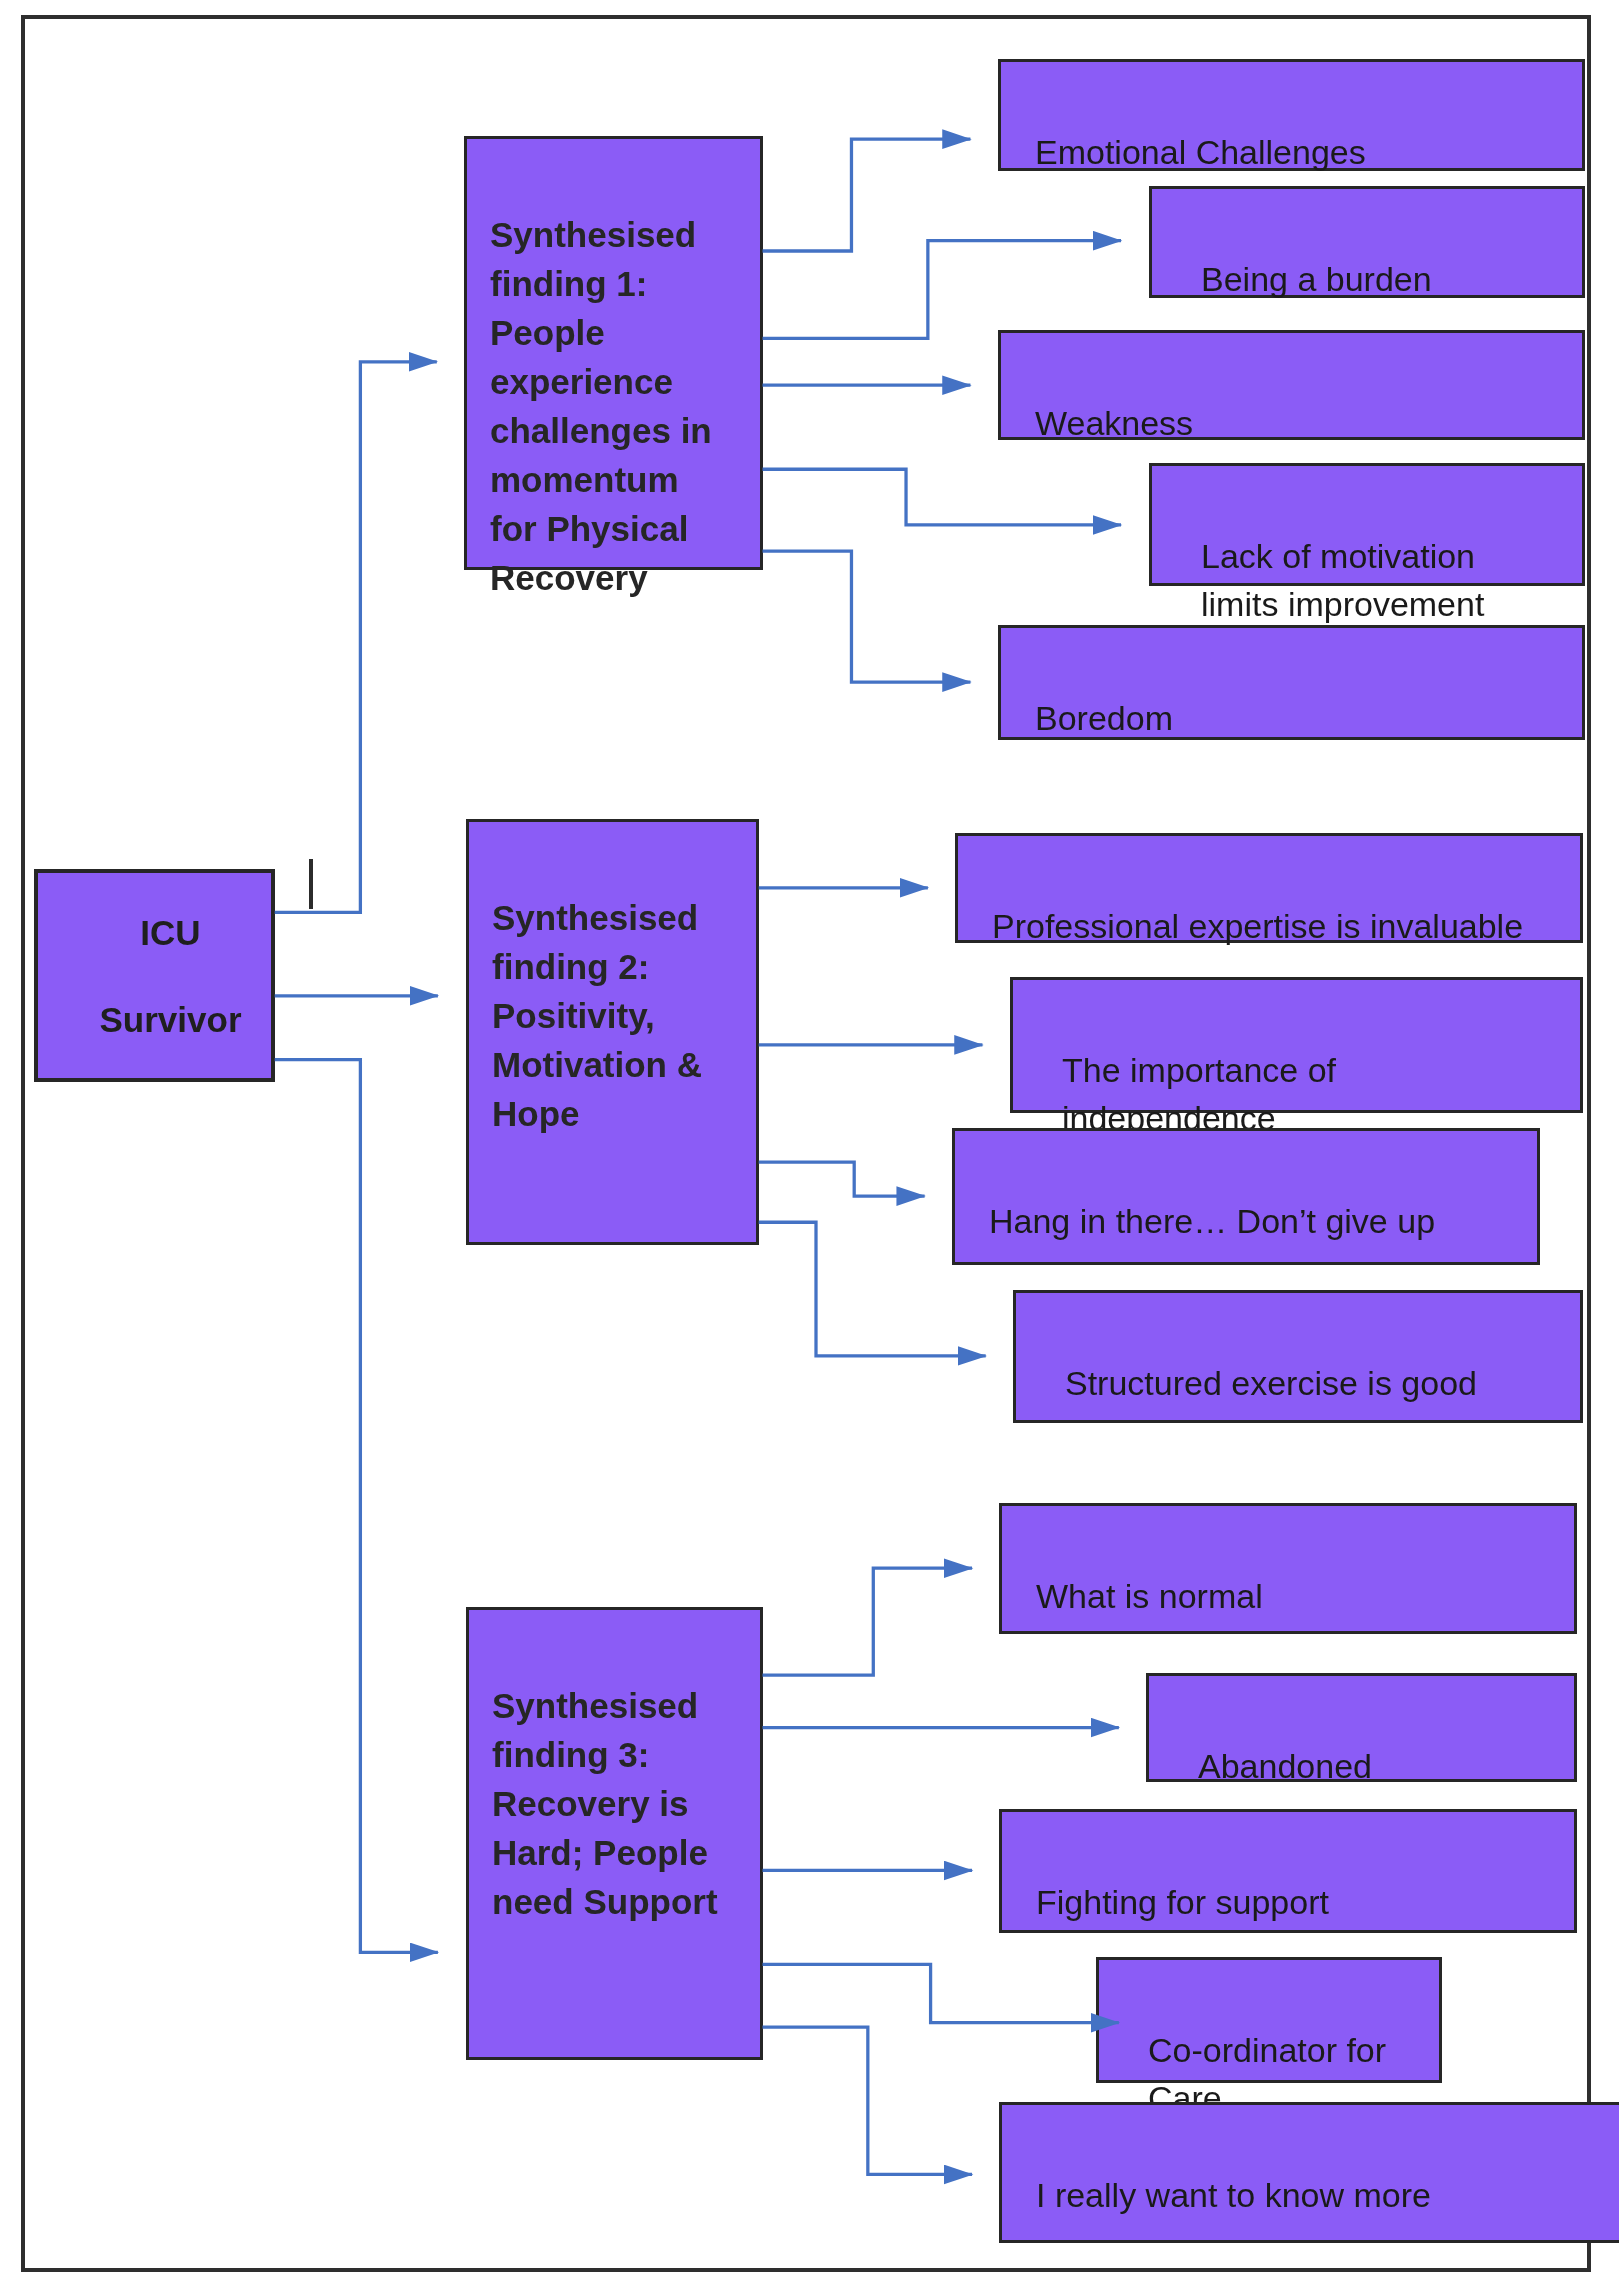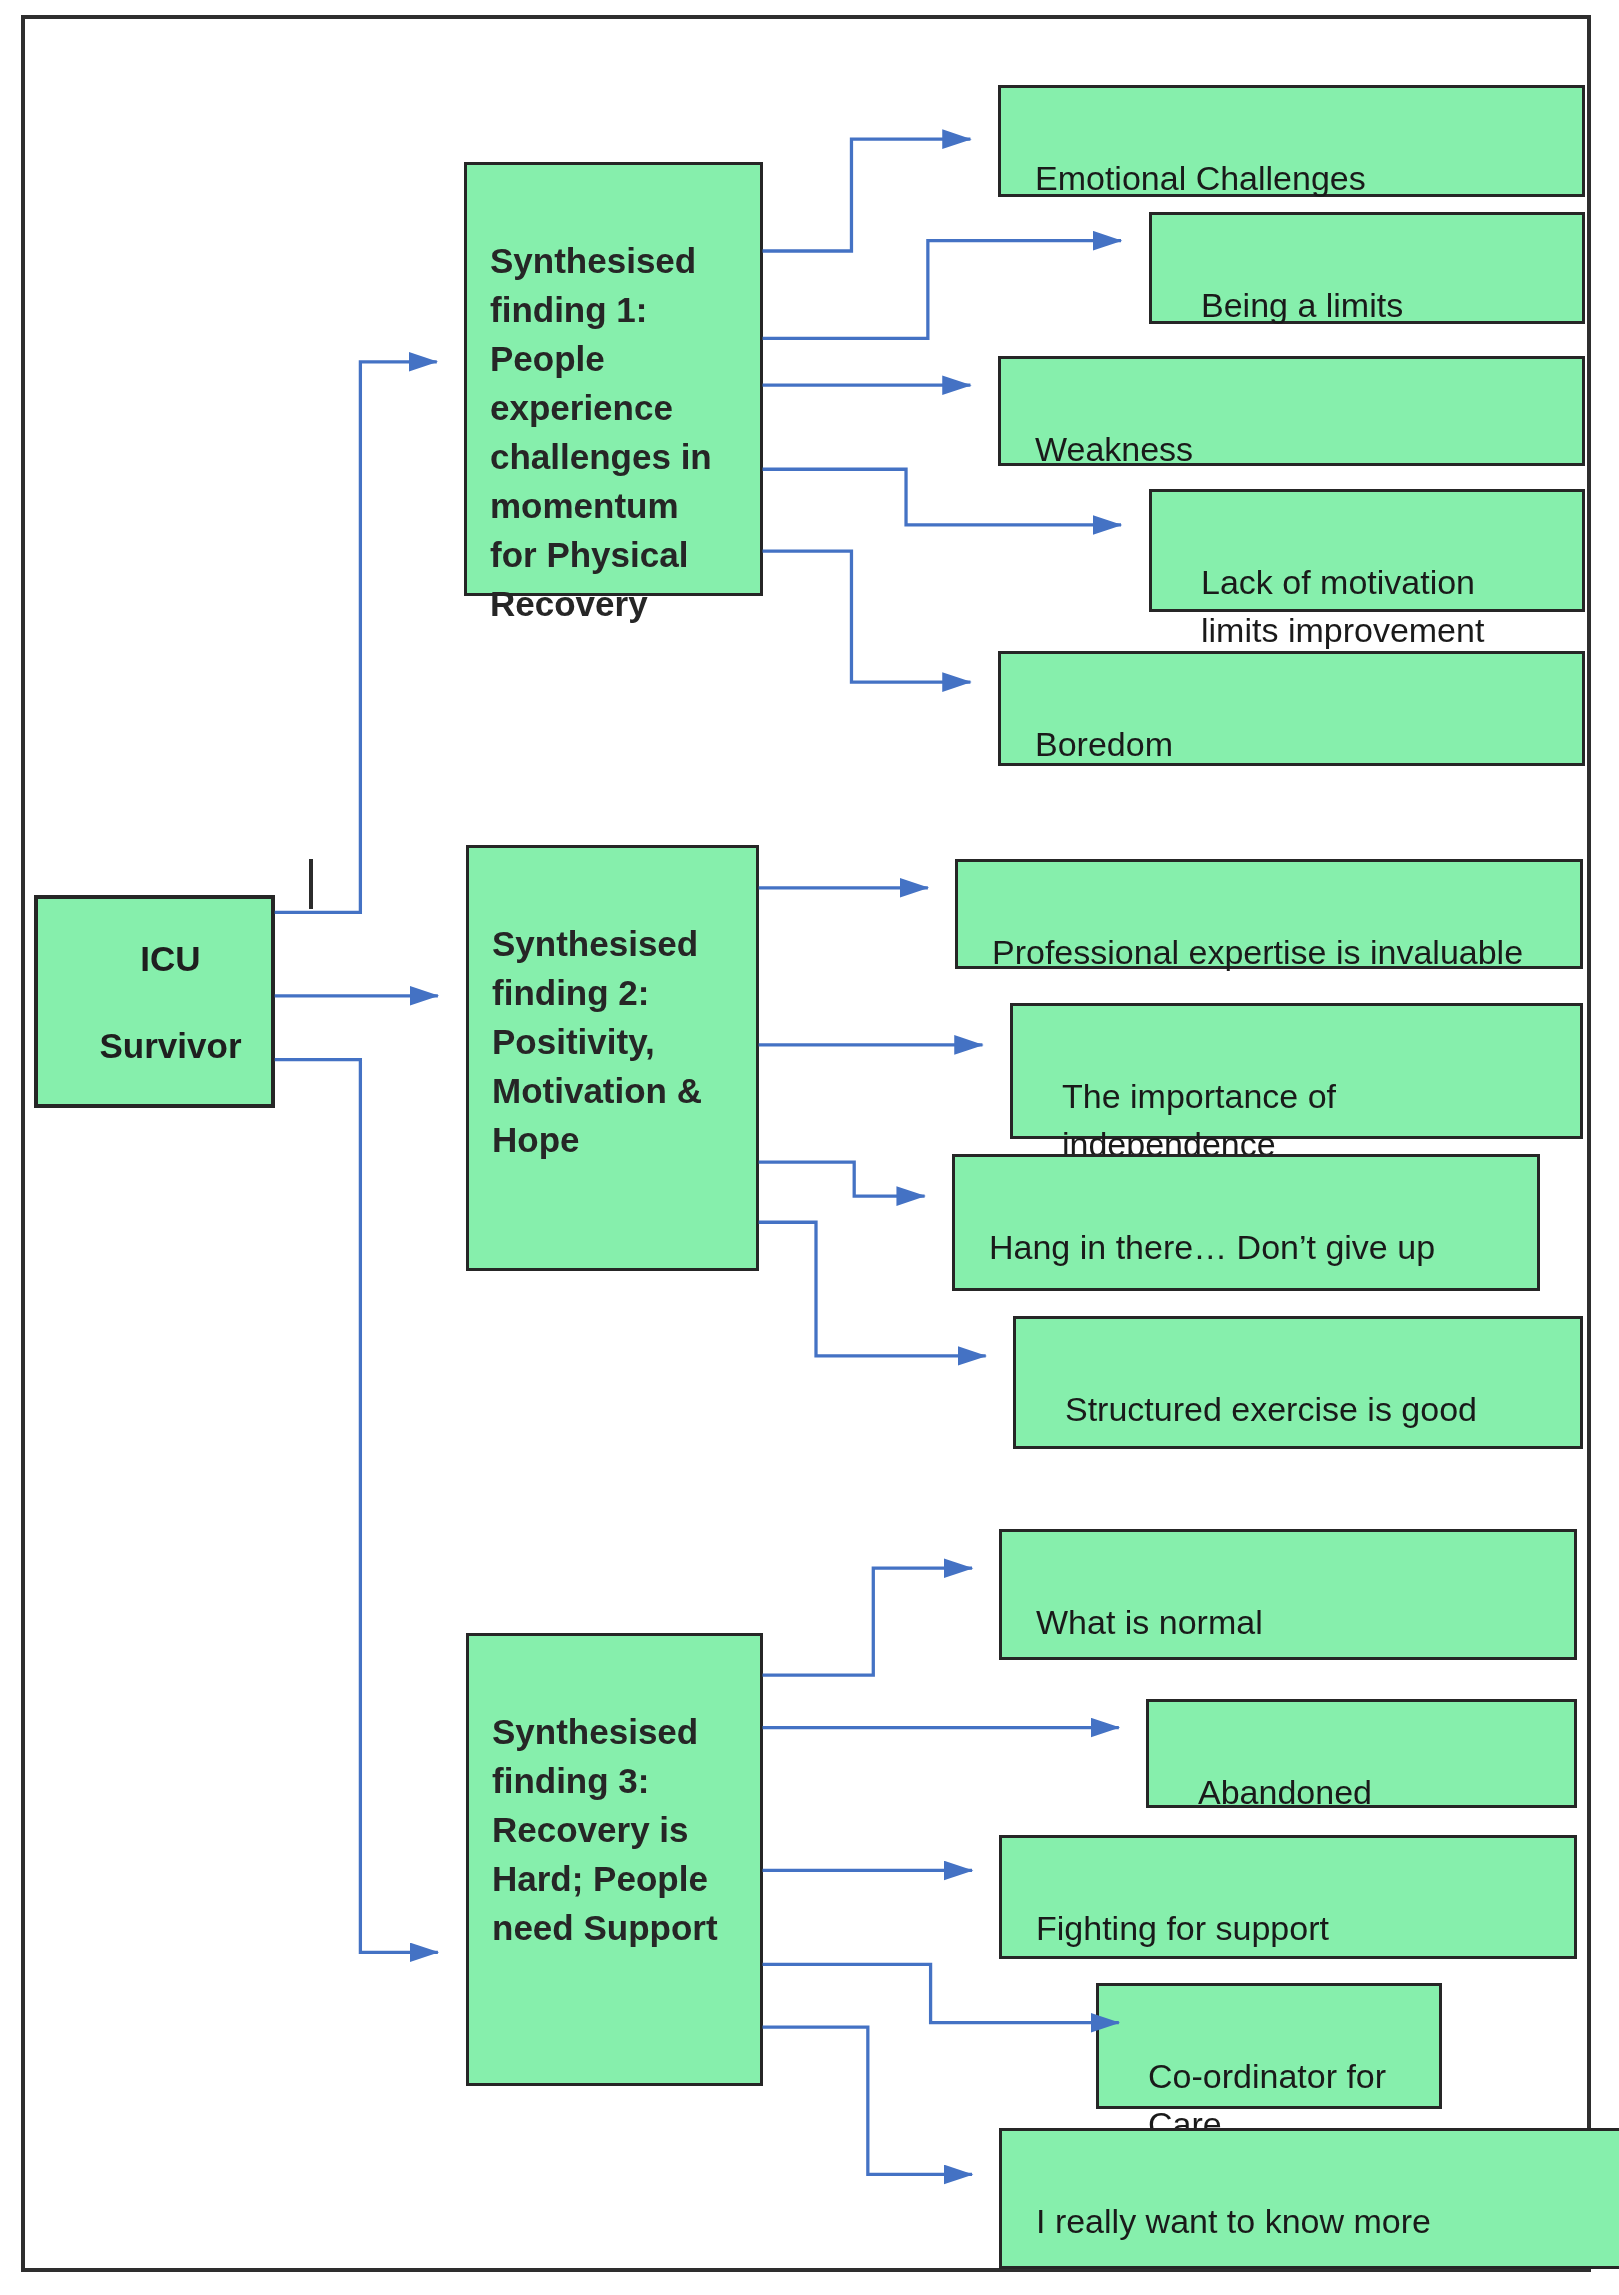--- a/index.html
+++ b/index.html
@@ -7,23 +7,22 @@
     width: 1620px; height: 2295px; position: relative;
     font-family: "Liberation Sans", sans-serif;
     color: #1f1f1f;
   }
   .canvas { position: absolute; inset: 0; background: #ffffff; }
   .outer-frame {
     position: absolute; left: 21px; top: 14.7px; width: 1570px; height: 2257px;
     border: 4.9px solid #2e2e2e; background: #ffffff; box-sizing: border-box;
   }
   .box {
-    position: absolute; box-sizing: border-box; background: #86efac;
+    position: absolute; box-sizing: border-box; background: #8b5cf6;
     border: 3.3px solid #262626;
-    margin-top: 26px;
   }
   .root-box {
     border-width: 4.4px; text-align: center;
     font-weight: bold; font-size: 35px; line-height: 1.0;
     display: flex; flex-direction: column; justify-content: center; gap: 52px; padding-left: 32px;
   }
   .finding-box {
     font-size: 35px; font-weight: 600; line-height: 1.40;
     padding: 22px 11px 0 23px; white-space: pre-line; color: #262626;
   }
@@ -104,21 +103,21 @@
 finding 3:
 Recovery is
 Hard; People
 need Support</span>
   </div>
 
   <div class="box theme-box" style="left:998px; top:59px; width:587px; height:112px;">
     <span>Emotional Challenges</span>
   </div>
   <div class="box theme-box indent" style="left:1149px; top:186px; width:436px; height:112px;">
-    <span>Being a limits</span>
+    <span>Being a burden</span>
   </div>
   <div class="box theme-box" style="left:998px; top:330px; width:587px; height:110px;">
     <span>Weakness</span>
   </div>
   <div class="box theme-box indent" style="left:1149px; top:463px; width:436px; height:123px;">
     <span>Lack of motivation
 limits improvement</span>
   </div>
   <div class="box theme-box" style="left:998px; top:625px; width:587px; height:115px;">
     <span>Boredom</span>

